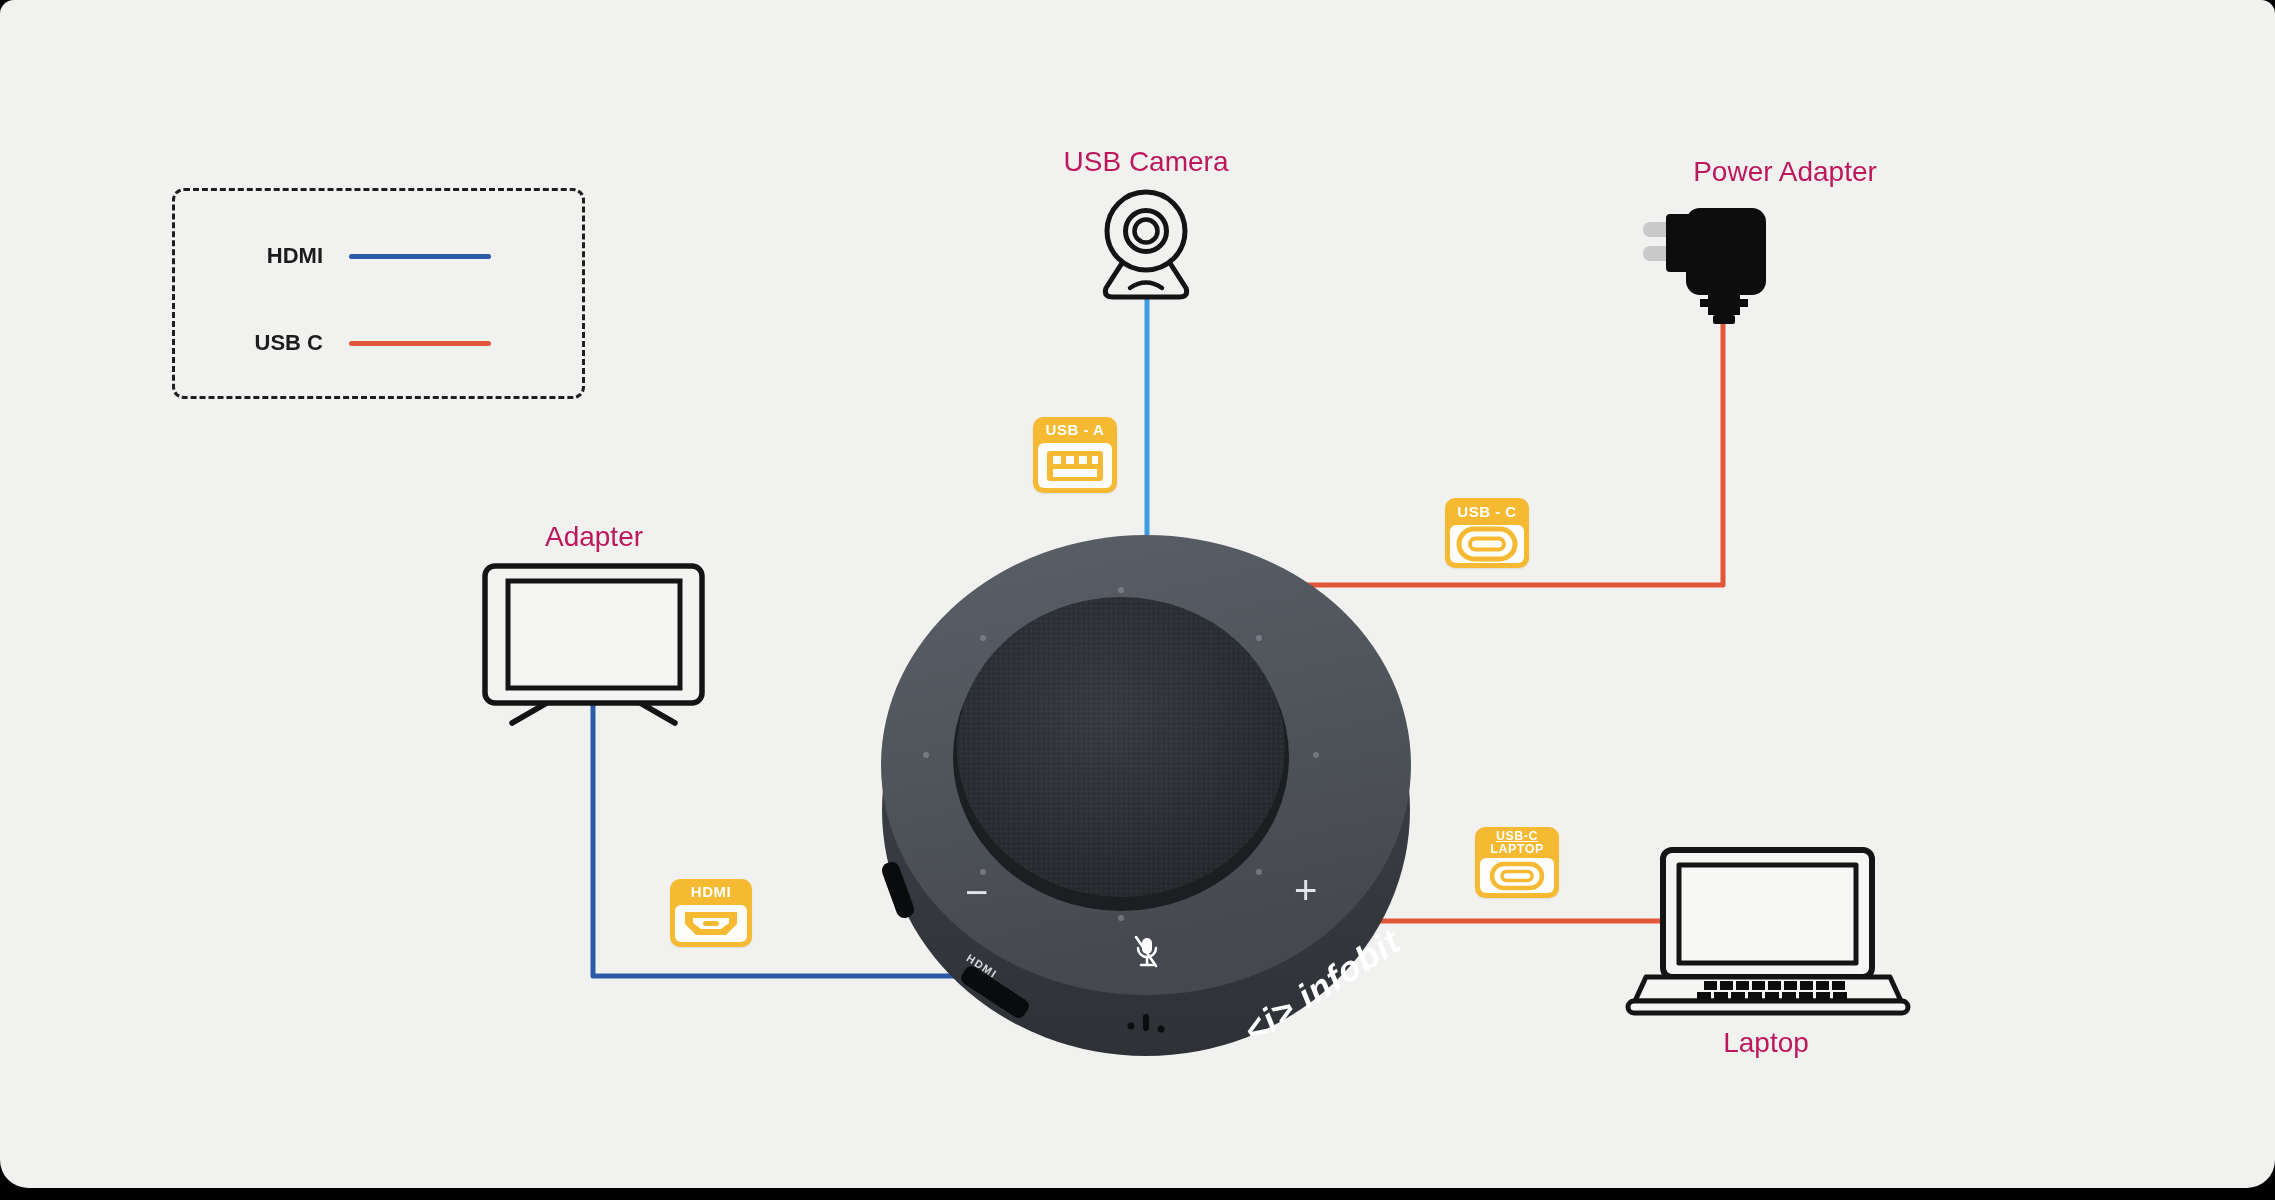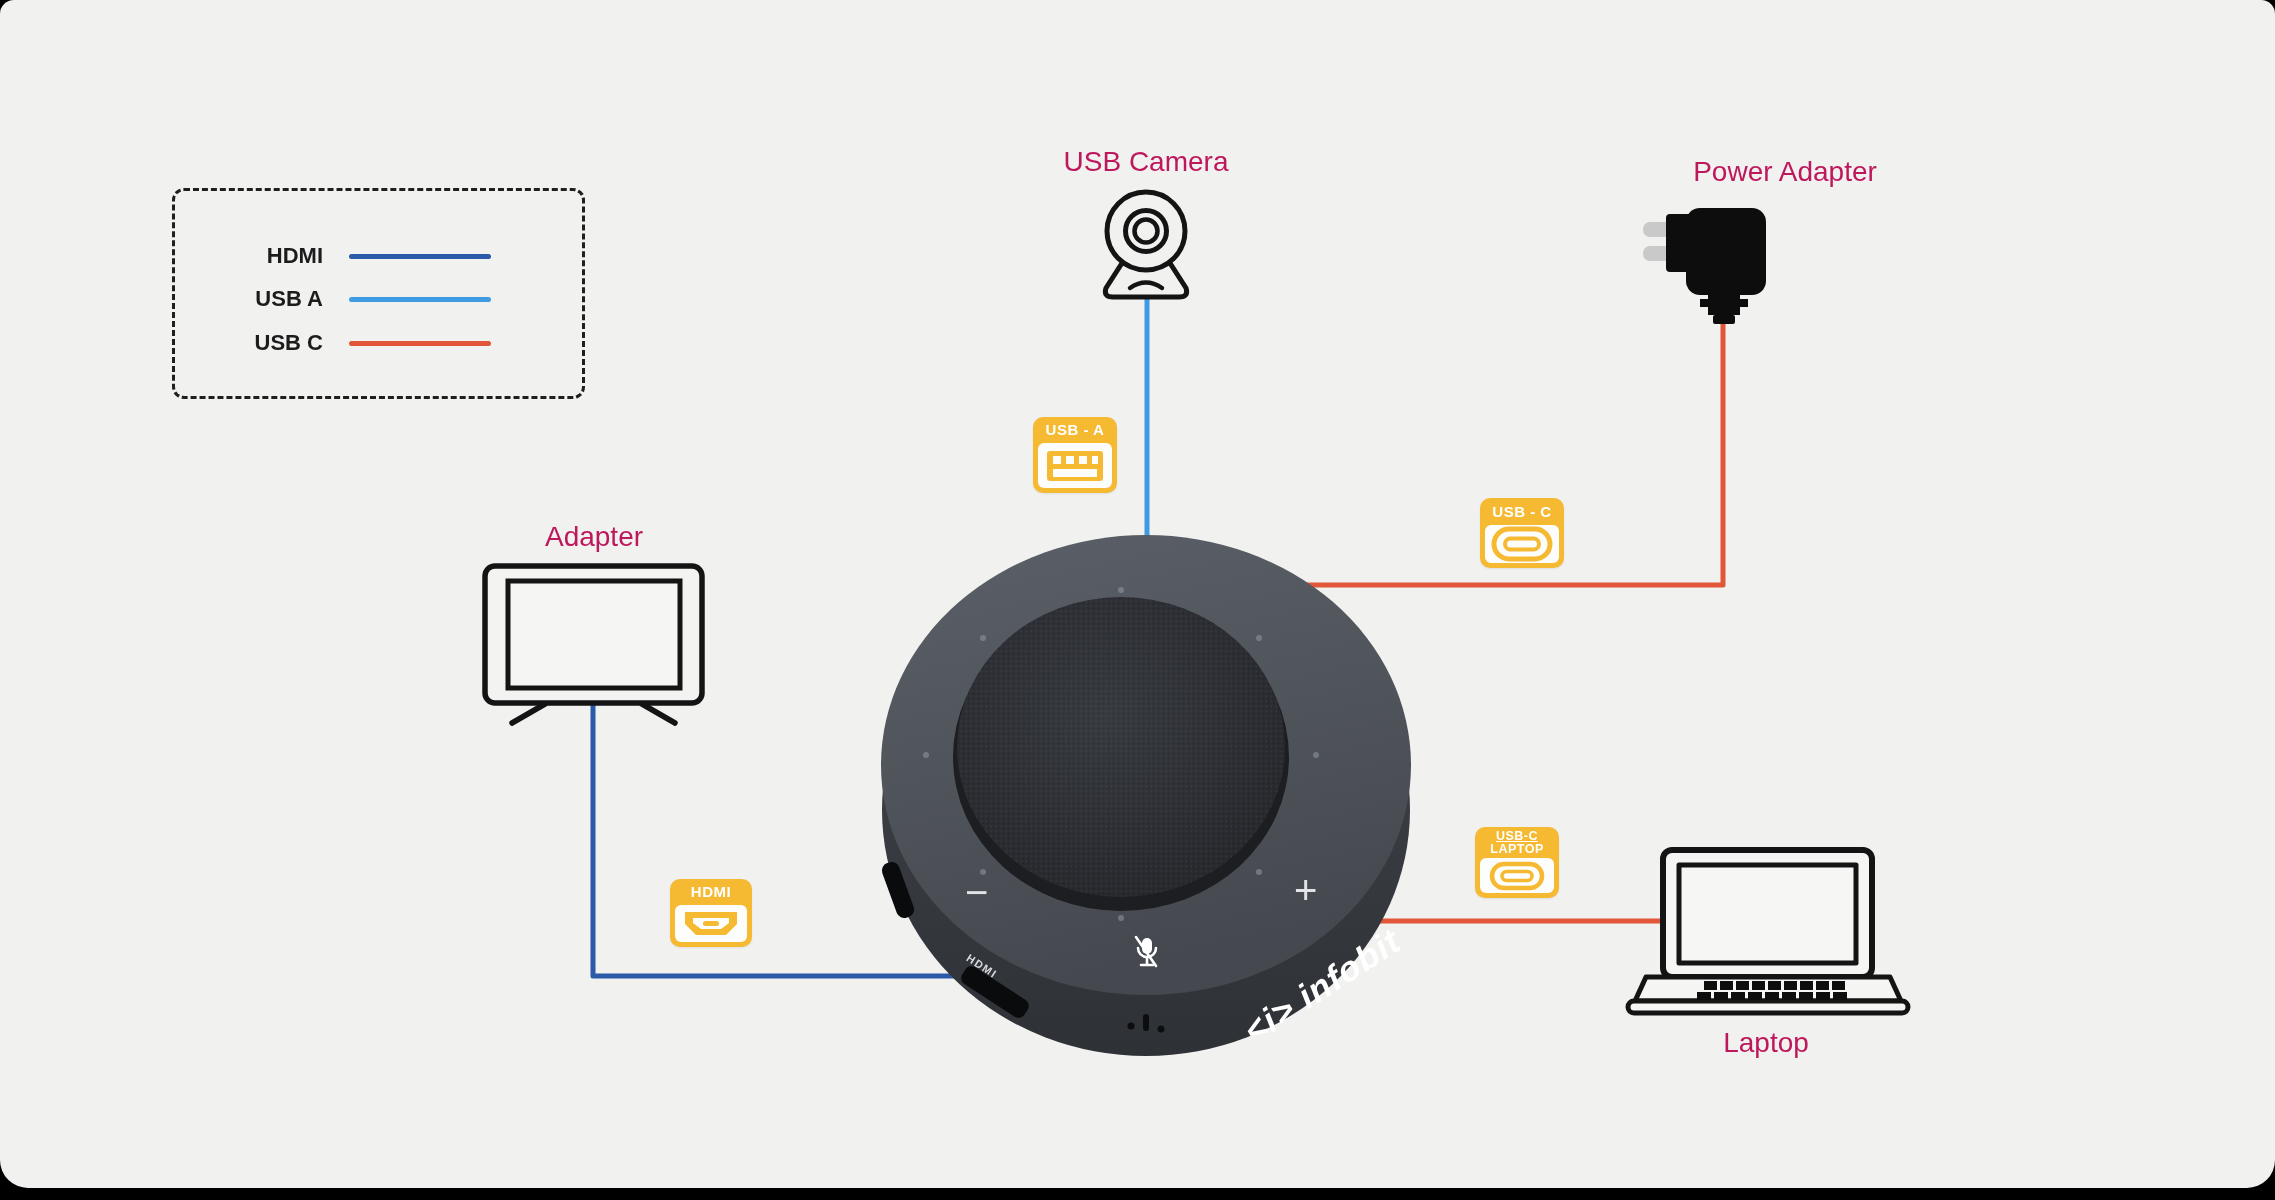--- a/index.html
+++ b/index.html
@@ -163,24 +163,20 @@
         <rect x="1833" y="992" width="14" height="8"></rect>
       </g>
     </g>
   </svg>
 
   <div class="legend">
     <div class="legend-row" style="top:50px;">
       <div class="legend-label">HDMI</div>
       <div class="legend-line line-hdmi"></div>
     </div>
-    <div class="legend-row" style="top:93px;">
-      <div class="legend-label">USB A</div>
-      <div class="legend-line line-usba"></div>
-    </div>
     <div class="legend-row" style="top:137px;">
       <div class="legend-label">USB C</div>
       <div class="legend-line line-usbc"></div>
     </div>
   </div>
 
   <div class="node-label" style="left:1146px;top:146px;">USB Camera</div>
   <div class="node-label" style="left:1785px;top:156px;text-align:right;">Power Adapter</div>
   <div class="node-label" style="left:594px;top:521px;">Adapter</div>
   <div class="node-label" style="left:1766px;top:1027px;">Laptop</div>
@@ -192,21 +188,21 @@
         <rect x="2" y="1" width="56" height="30" rx="3" fill="#f5ba32"></rect>
         <rect x="8" y="6" width="8" height="8" fill="#fdfdfc"></rect>
         <rect x="21" y="6" width="8" height="8" fill="#fdfdfc"></rect>
         <rect x="34" y="6" width="8" height="8" fill="#fdfdfc"></rect>
         <rect x="47" y="6" width="6" height="8" fill="#fdfdfc"></rect>
         <rect x="8" y="19" width="44" height="8" fill="#fdfdfc"></rect>
       </svg>
     </div>
   </div>
 
-  <div class="badge" style="left:1445px;top:498px;width:84px;height:70px;margin-left:35px;">
+  <div class="badge" style="left:1445px;top:498px;width:84px;height:70px;">
     <div class="badge-head" style="top:5px;font-size:15px;">USB - C</div>
     <div class="badge-body" style="top:27px;">
       <svg width="64" height="36" viewBox="0 0 64 36">
         <rect x="4" y="3" width="56" height="30" rx="15" fill="none" stroke="#f5ba32" stroke-width="5"></rect>
         <rect x="15" y="12.5" width="34" height="11" rx="5.5" fill="none" stroke="#f5ba32" stroke-width="4"></rect>
       </svg>
     </div>
   </div>
 
   <div class="badge" style="left:670px;top:879px;width:82px;height:68px;">

